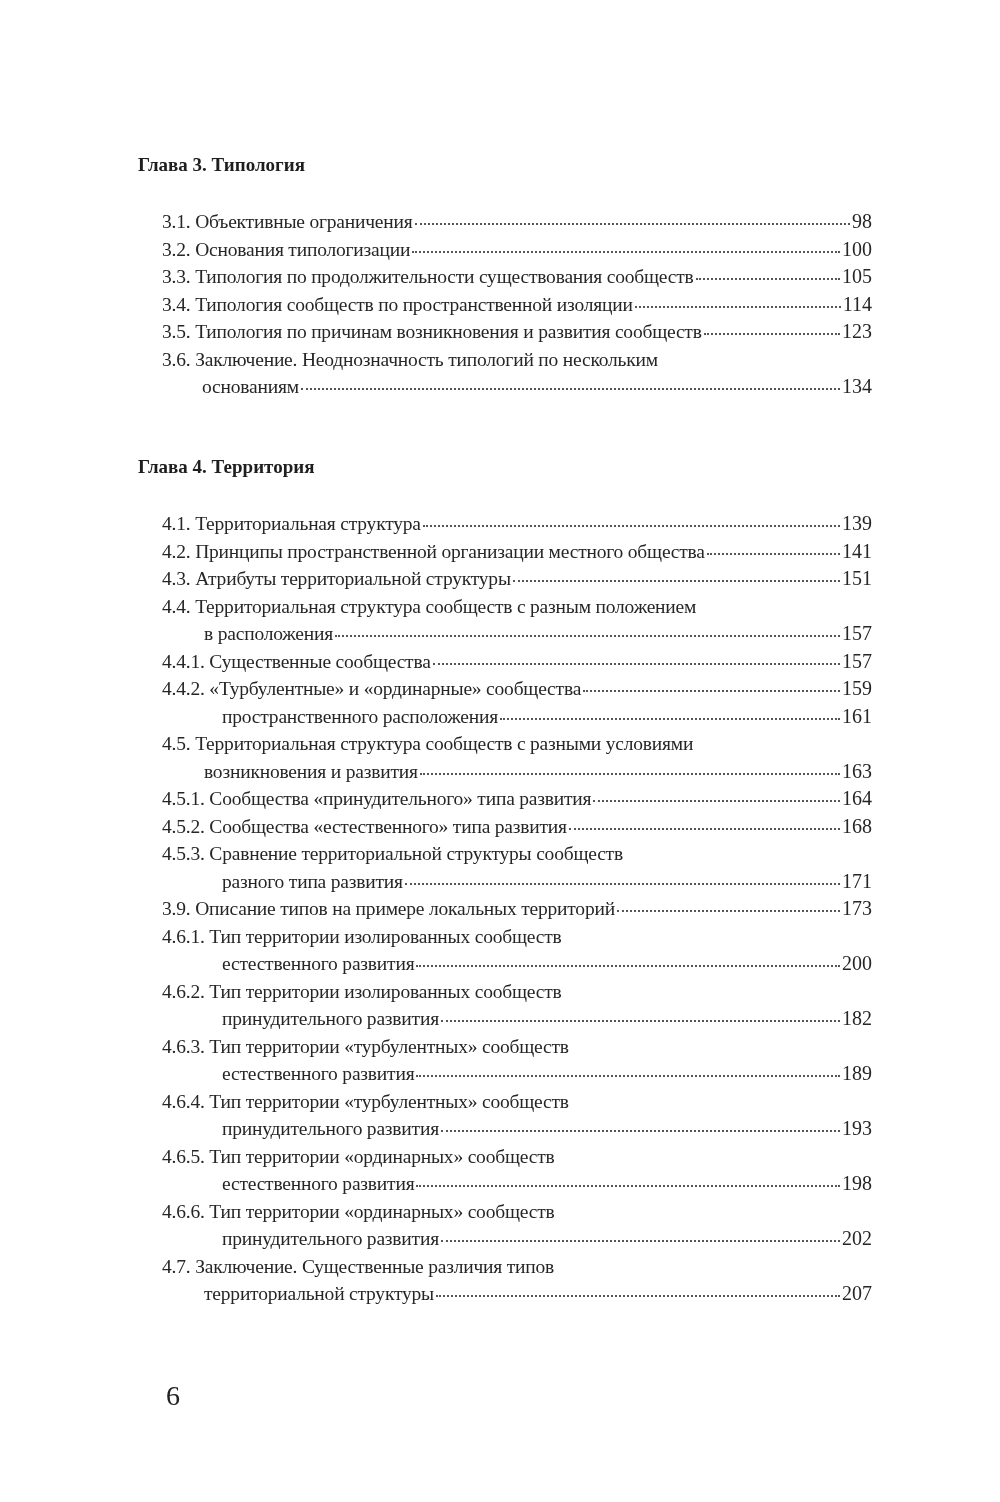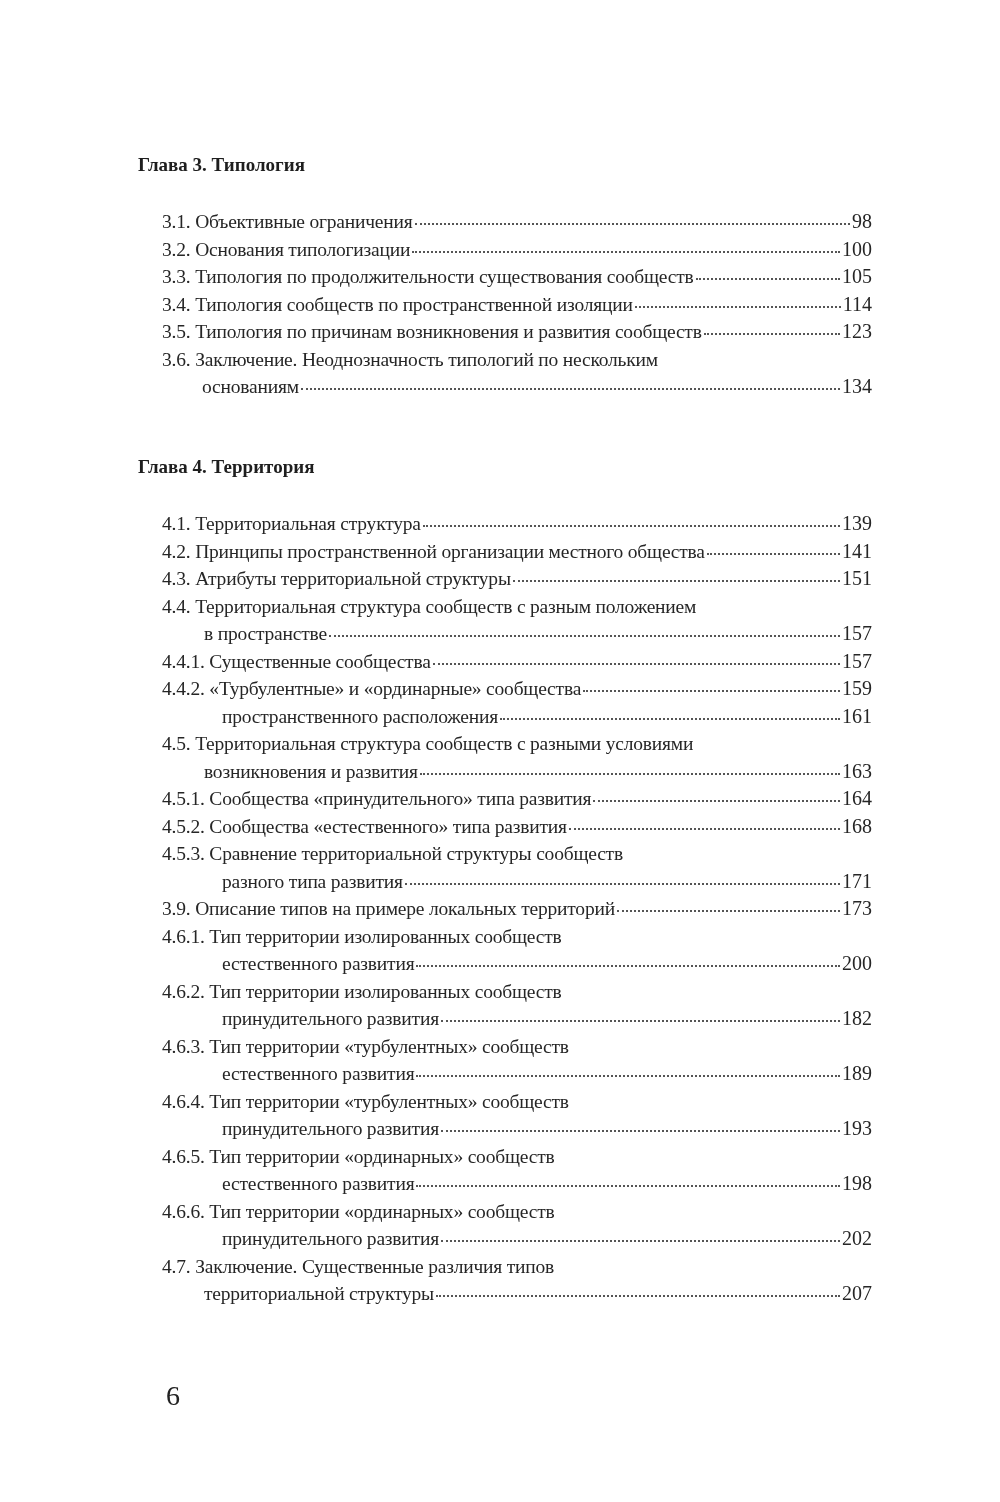--- a/index.html
+++ b/index.html
@@ -107,21 +107,21 @@
           <span class="toc-text">4.3. Атрибуты территориальной структуры</span>
           <span class="toc-dots"></span>
           <span class="toc-page">151</span>
         </div>
       </li>
       <li class="toc-entry">
         <div class="toc-line">
           <span class="toc-text">4.4. Территориальная структура сообществ с разным положением</span>
         </div>
         <div class="toc-line cont" style="--indent: 42px;">
-          <span class="toc-text">в пространстве</span>
+          <span class="toc-text">в расположения</span>
           <span class="toc-dots"></span>
           <span class="toc-page">157</span>
         </div>
       </li>
       <li class="toc-entry">
         <div class="toc-line">
           <span class="toc-text">4.4.1. Существенные сообщества</span>
           <span class="toc-dots"></span>
           <span class="toc-page">157</span>
         </div>

